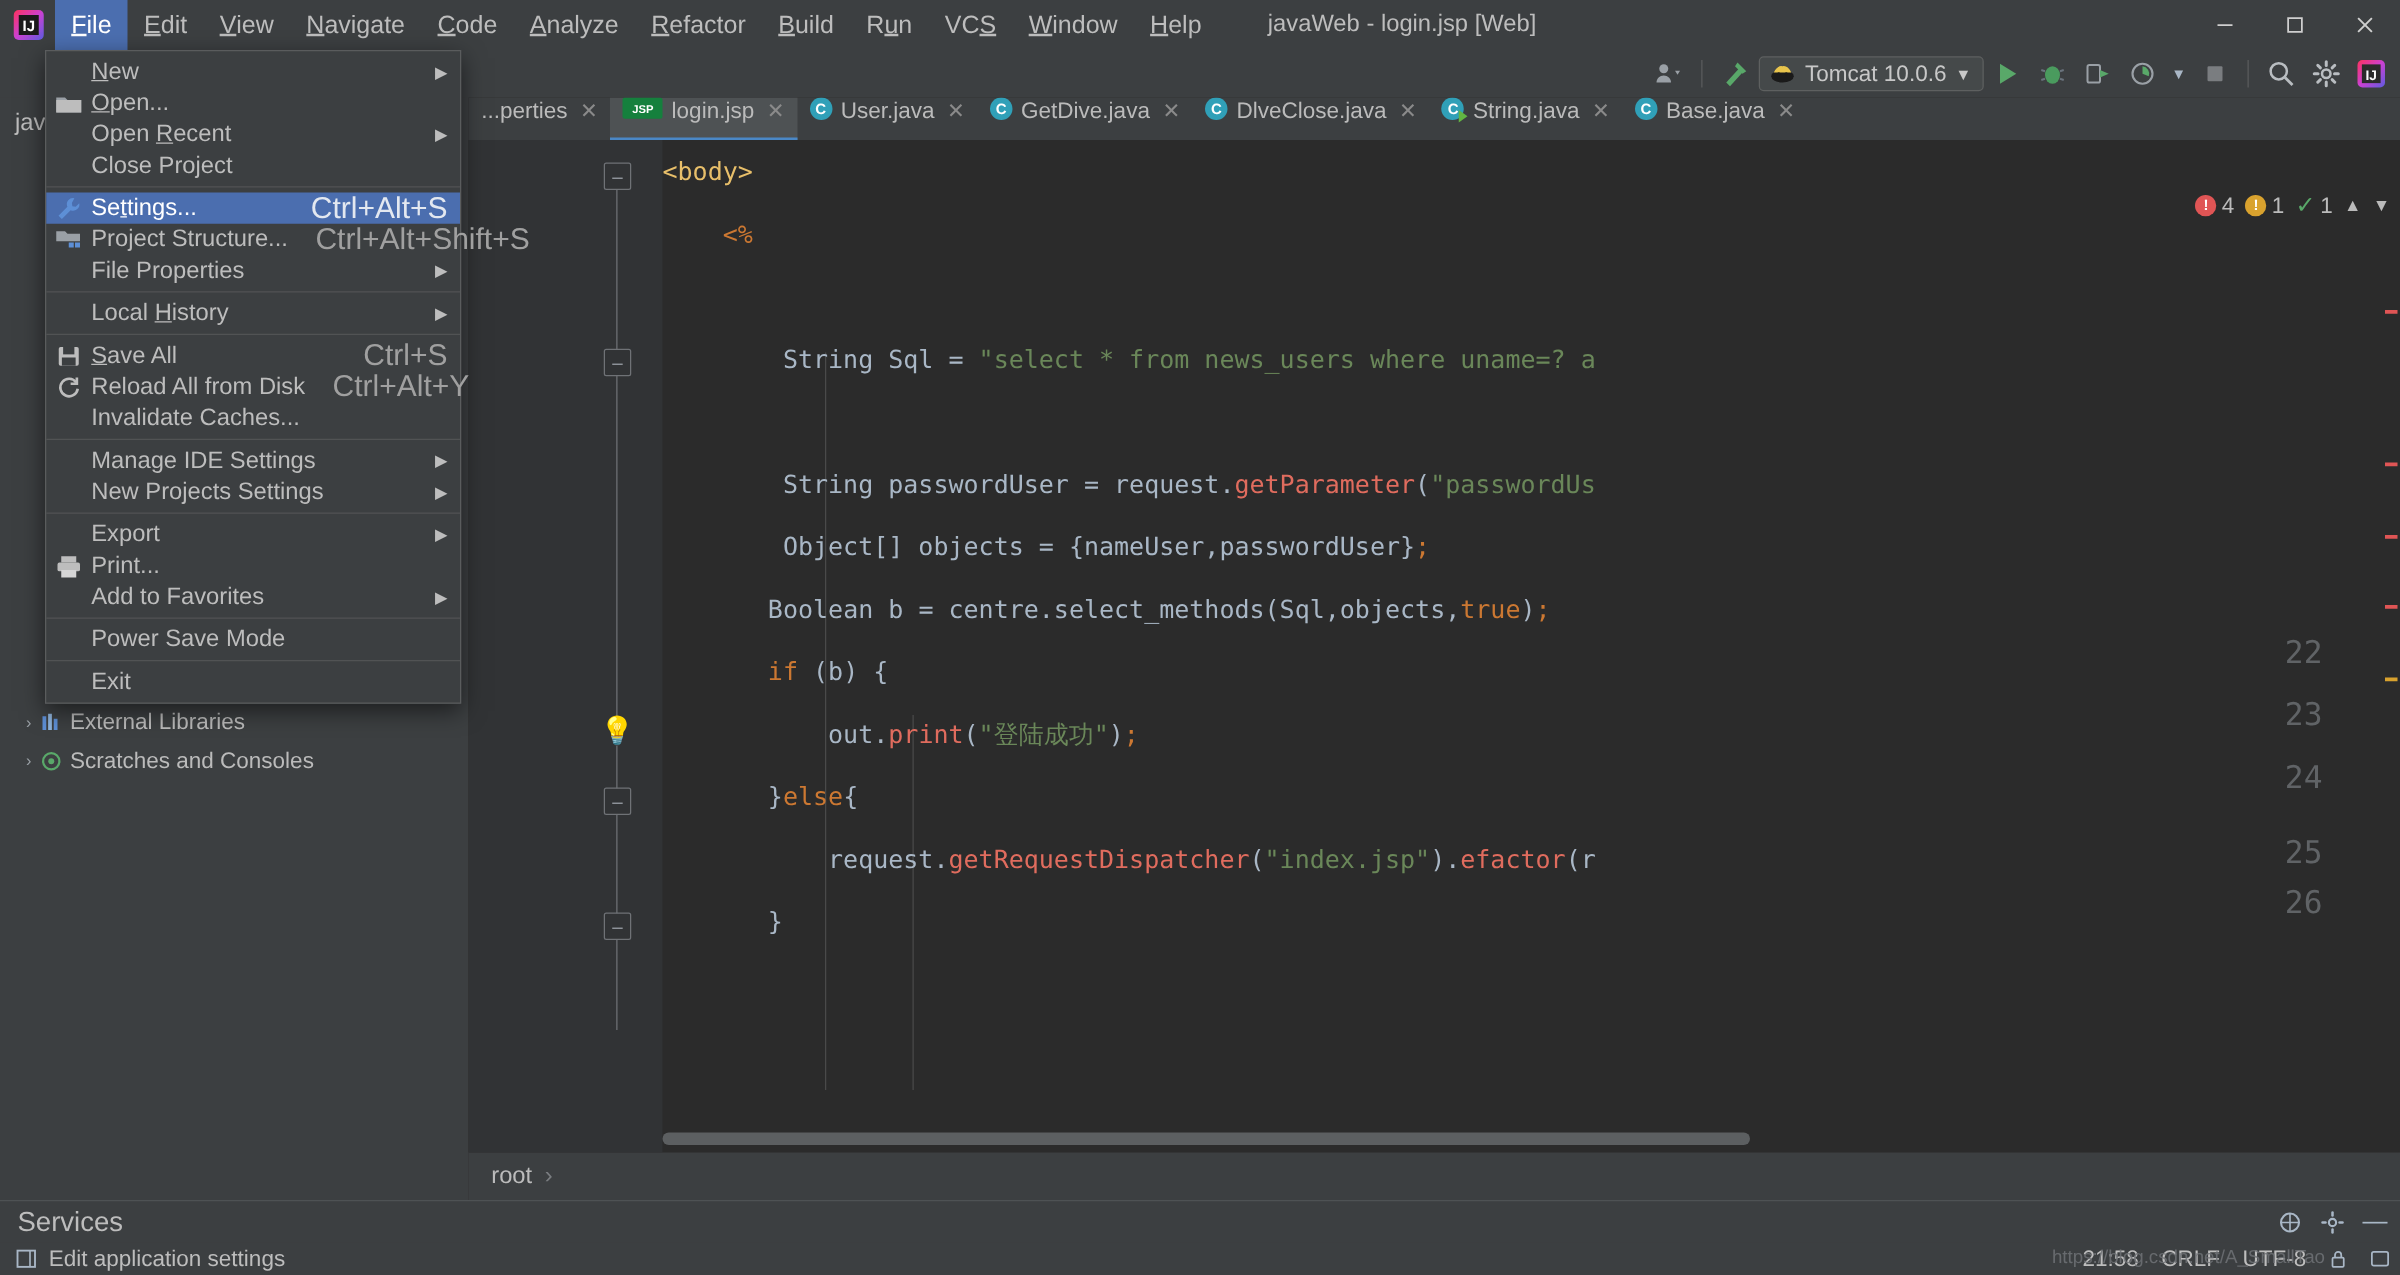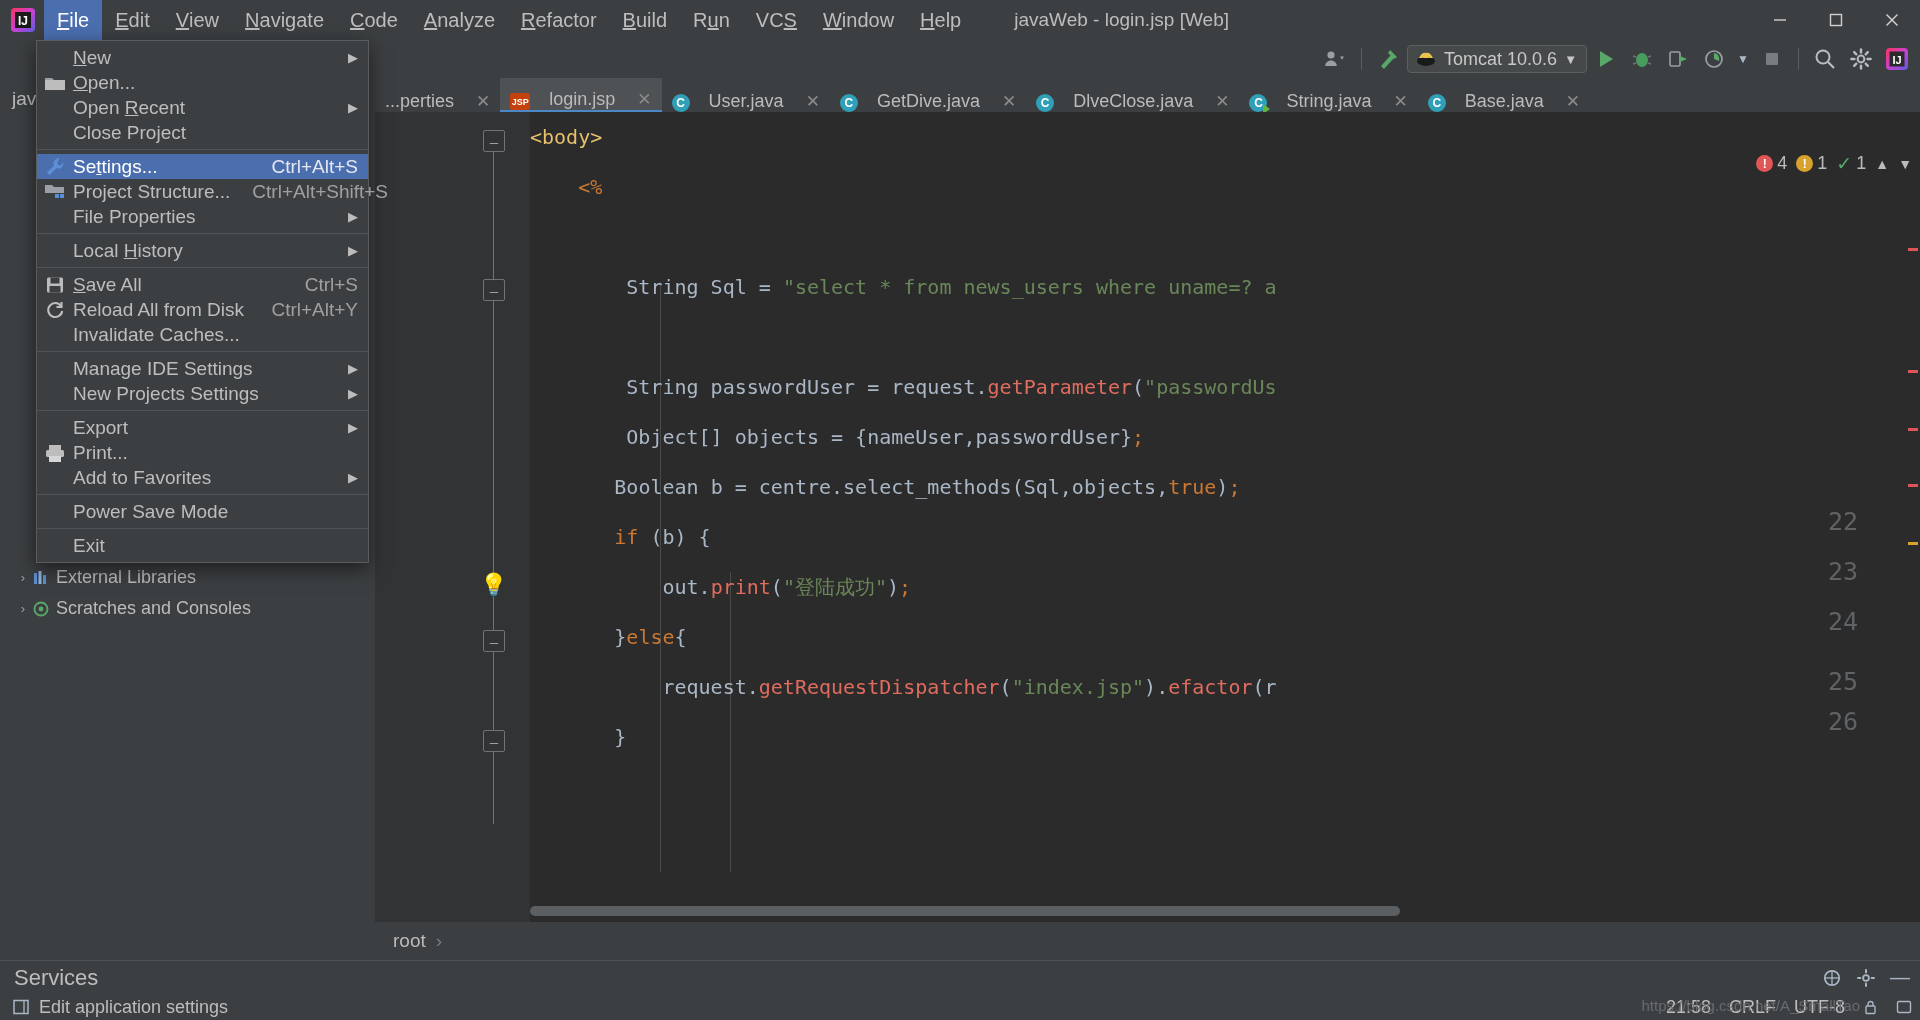--- a/index.html
+++ b/index.html
@@ -87,34 +87,34 @@
   .editor-wrap {
     position: absolute; left: 375px; top: 78px;
     width: 1545px; height: 882px; background: #2b2b2b;
   }
   .tabbar {
     position: absolute; left: 0; top: 0; width: 1545px; height: 34px;
     background: #3c3f41; display: flex; align-items: stretch;
     overflow: hidden;
   }
   .tab {
-    display: flex; align-items: flex-end; gap: 19px;
+    display: flex; align-items: flex-start; gap: 7px;
     padding: 0 10px 0 10px; font-size: 18px; color: #bbbbbb;
     white-space: nowrap; border-right: 0;
   }
   .tab.active { background: #4e5254; border-bottom: 2px solid #4a88c7; }
   .tab .x { color: #8a8a8a; font-size: 17px; margin-left: 3px; }
   .tab-ico {
     width: 18px; height: 18px; border-radius: 50%;
     display: flex; align-items: center; justify-content: center;
     font-size: 12px; font-weight: bold; color: #fff; flex: 0 0 auto;
   }
   .tab-ico.jsp {
-    border-radius: 2px; background: #c2410c; font-size: 9px;
-    width: 20px; height: 17px;
+    border-radius: 2px; background: #15803d; font-size: 9px;
+    width: 32px; height: 17px;
   }
   .tab-ico.cls { background: #30a0b8; }
   .tab-ico.cls2 { background: #30a0b8; position: relative; }
   .tab-ico.cls2::after {
     content: ''; position: absolute; right: -3px; bottom: -2px;
     width: 0; height: 0; border-left: 7px solid #62b543;
     border-top: 5px solid transparent; border-bottom: 5px solid transparent;
   }
 
   .code-area {
@@ -218,21 +218,21 @@
   .mi {
     position: relative; display: flex; align-items: center;
     height: 25px; padding: 0 10px 0 0; font-size: 19px; color: #bdbdbd;
     white-space: nowrap; cursor: default;
   }
   .mi.sel { background: #4b6eaf; color: #ffffff; }
   .mi-ico { width: 36px; display: flex; align-items: center;
     justify-content: center; flex: 0 0 auto; color: #9aa0a6; }
   .mi-label { flex: 1 1 auto; }
   .mi-label u { text-decoration: underline; }
-  .mi-accel { color: #a0a0a0; font-size: 19px; padding-left: 22px; }
+  .mi-accel { color: #a0a0a0; font-size: 24px; padding-left: 22px; }
   .mi.sel .mi-accel { color: #e3e8f0; }
   .mi-arrow { color: #bdbdbd; font-size: 13px; padding-left: 20px; }
   .mi-sep { height: 1px; background: #515354; margin: 4px 0; }
 
   svg { display: block; }
 </style>
 </head>
 <body>
 
 <div id="app">

